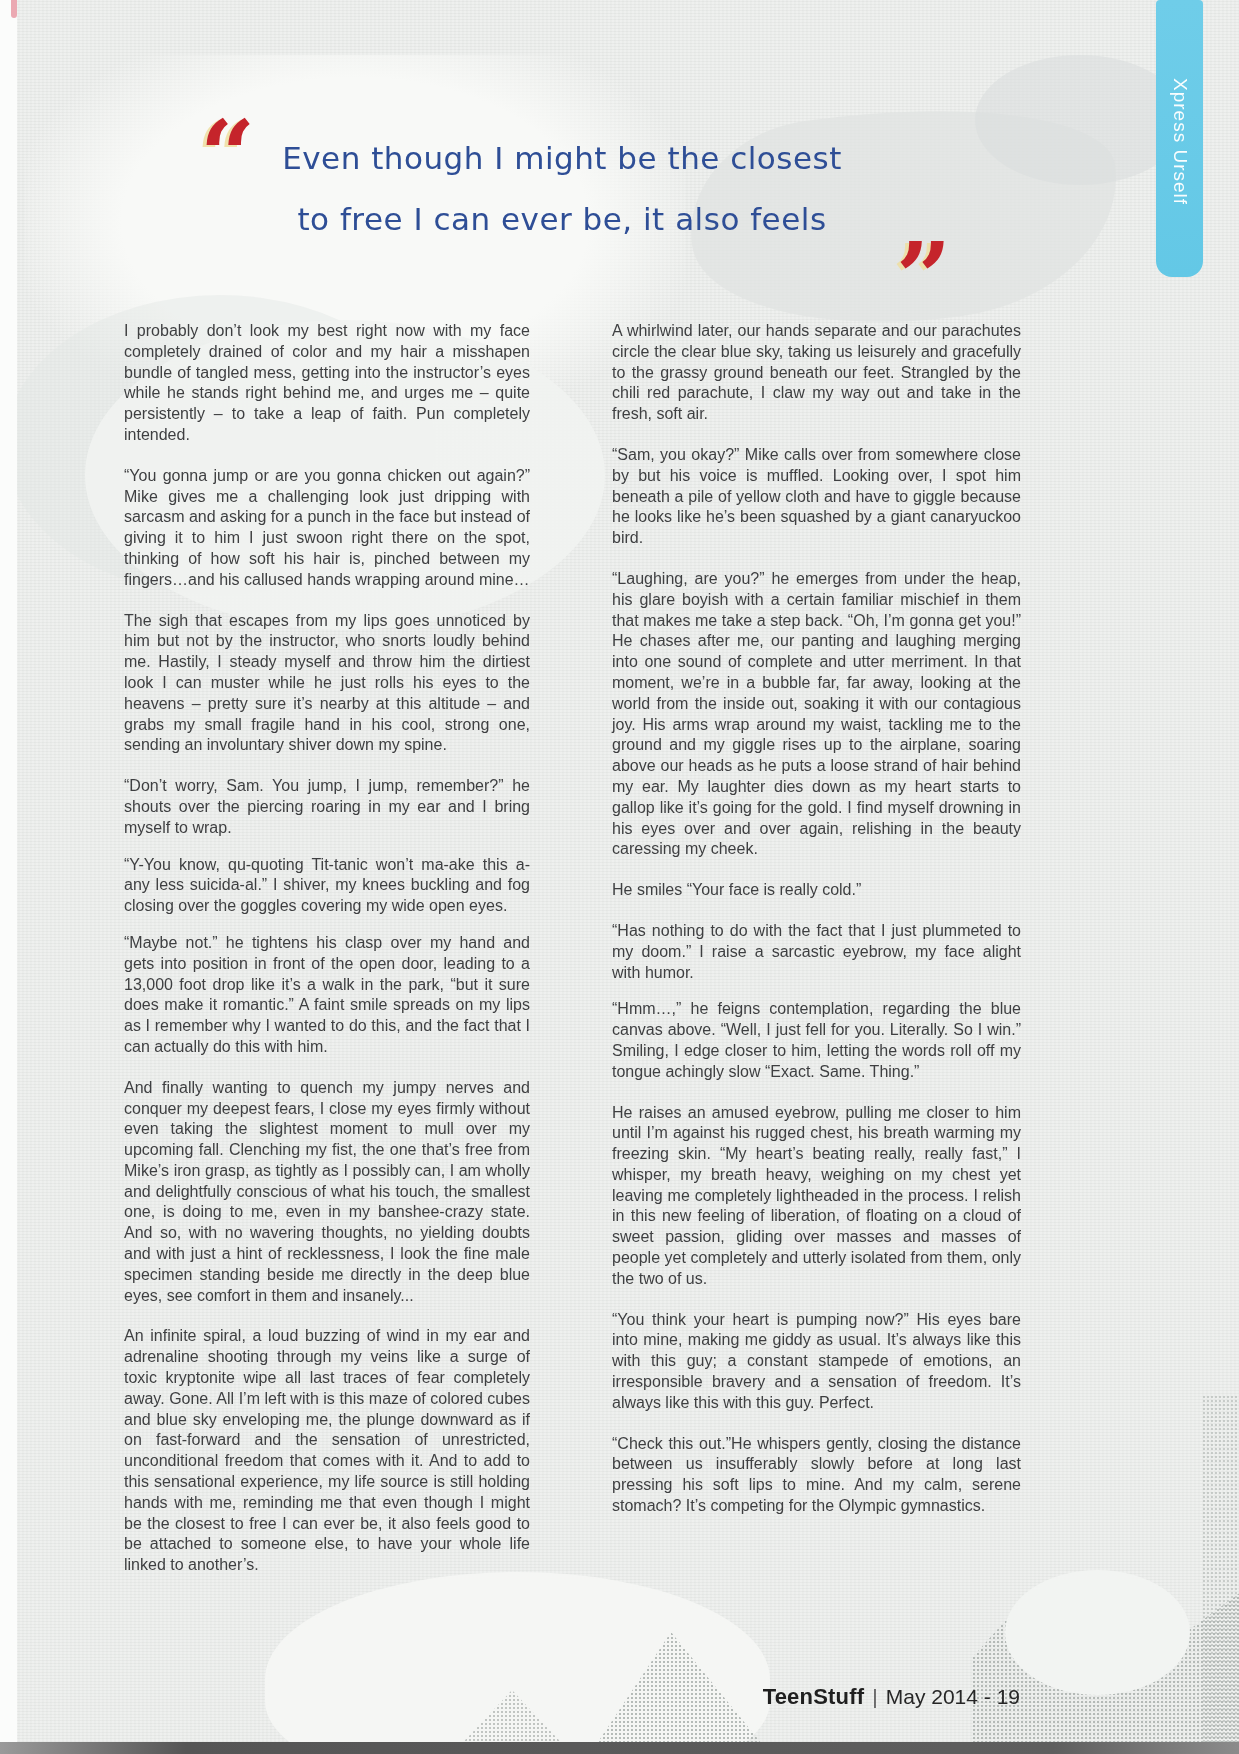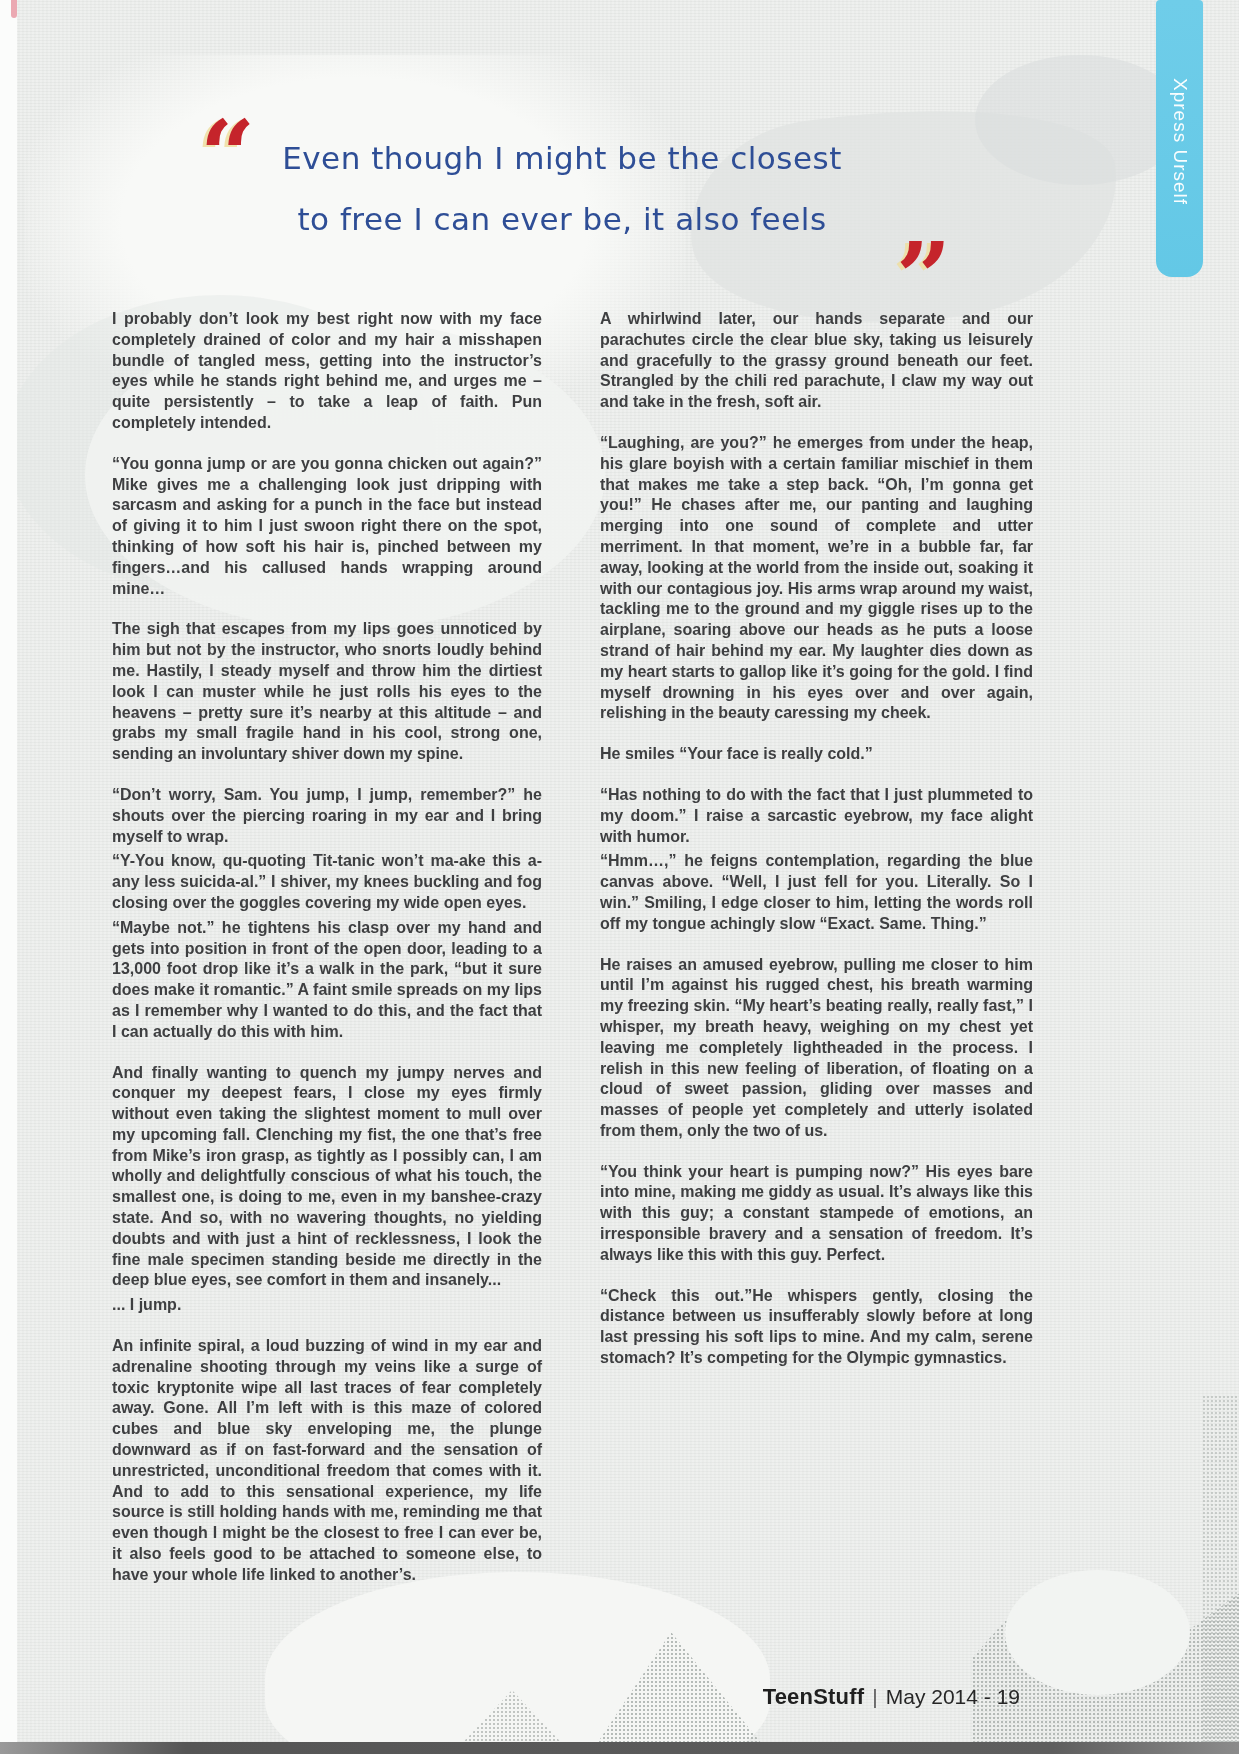--- a/index.html
+++ b/index.html
@@ -71,21 +71,21 @@
   
   .col{
     position:absolute;top:305px;z-index:2;
     font-size:16px;line-height:1.3;color:#3e3f41;
     text-align:justify;
   }
   .col.left{left:108px;width:438px;}
   .col.right{left:596px;width:441px;}
   .para{margin:0 0 20px 0;}
   .para:last-child{margin-bottom:0;}
-  .block{margin:4px;font-weight:bold;}
+  .block{margin:16px;}
   
   .footer{
     position:absolute;top:1682px;right:219px;z-index:2;
     color:#1f1f1f;font-size:21px;line-height:30px;white-space:nowrap;text-align:right;
   }
   .footer .mag{font-weight:700;font-size:22px;letter-spacing:.2px;}
   .footer .sep{color:#5a5a5a;margin:0 8px;font-weight:300;}
   .footer .issue{color:#262626;}
 </style>
 </head>
@@ -129,30 +129,32 @@
       <div class="para">
         <div class="block">The sigh that escapes from my lips goes unnoticed by him but not by the instructor, who snorts loudly behind me. Hastily, I steady myself and throw him the dirtiest look I can muster while he just rolls his eyes to the heavens – pretty sure it’s nearby at this altitude – and grabs my small fragile hand in his cool, strong one, sending an involuntary shiver down my spine.</div>
       </div>
       <div class="para">
         <div class="block">“Don’t worry, Sam. You jump, I jump, remember?” he shouts over the piercing roaring in my ear and I bring myself to wrap.</div>
         <div class="block">“Y-You know, qu-quoting Tit-tanic won’t ma-ake this a-any less suicida-al.” I shiver, my knees buckling and fog closing over the goggles covering my wide open eyes.</div>
         <div class="block">“Maybe not.” he tightens his clasp over my hand and gets into position in front of the open door, leading to a 13,000 foot drop like it’s a walk in the park, “but it sure does make it romantic.” A faint smile spreads on my lips as I remember why I wanted to do this, and the fact that I can actually do this with him.</div>
       </div>
       <div class="para">
         <div class="block">And finally wanting to quench my jumpy nerves and conquer my deepest fears, I close my eyes firmly without even taking the slightest moment to mull over my upcoming fall. Clenching my fist, the one that’s free from Mike’s iron grasp, as tightly as I possibly can, I am wholly and delightfully conscious of what his touch, the smallest one, is doing to me, even in my banshee-crazy state. And so, with no wavering thoughts, no yielding doubts and with just a hint of recklessness, I look the fine male specimen standing beside me directly in the deep blue eyes, see comfort in them and insanely...</div>
-        <div class="block">... I jump.</div>
       </div>
       <div class="para">
         <div class="block">An infinite spiral, a loud buzzing of wind in my ear and adrenaline shooting through my veins like a surge of toxic kryptonite wipe all last traces of fear completely away. Gone. All I’m left with is this maze of colored cubes and blue sky enveloping me, the plunge downward as if on fast-forward and the sensation of unrestricted, unconditional freedom that comes with it. And to add to this sensational experience, my life source is still holding hands with me, reminding me that even though I might be the closest to free I can ever be, it also feels good to be attached to someone else, to have your whole life linked to another’s.</div>
       </div>
     </div>
 
   <div class="col right">
       <div class="para">
         <div class="block">A whirlwind later, our hands separate and our parachutes circle the clear blue sky, taking us leisurely and gracefully to the grassy ground beneath our feet. Strangled by the chili red parachute, I claw my way out and take in the fresh, soft air.</div>
+      </div>
+      <div class="para">
+        <div class="block">“Sam, you okay?” Mike calls over from somewhere close by but his voice is muffled. Looking over, I spot him beneath a pile of yellow cloth and have to giggle because he looks like he’s been squashed by a giant canaryuckoo bird.</div>
       </div>
       <div class="para">
         <div class="block">“Laughing, are you?” he emerges from under the heap, his glare boyish with a certain familiar mischief in them that makes me take a step back. “Oh, I’m gonna get you!” He chases after me, our panting and laughing merging into one sound of complete and utter merriment. In that moment, we’re in a bubble far, far away, looking at the world from the inside out, soaking it with our contagious joy. His arms wrap around my waist, tackling me to the ground and my giggle rises up to the airplane, soaring above our heads as he puts a loose strand of hair behind my ear. My laughter dies down as my heart starts to gallop like it’s going for the gold. I find myself drowning in his eyes over and over again, relishing in the beauty caressing my cheek.</div>
       </div>
       <div class="para">
         <div class="block">He smiles “Your face is really cold.”</div>
       </div>
       <div class="para">
         <div class="block">“Has nothing to do with the fact that I just plummeted to my doom.” I raise a sarcastic eyebrow, my face alight with humor.</div>
         <div class="block">“Hmm…,” he feigns contemplation, regarding the blue canvas above. “Well, I just fell for you. Literally. So I win.” Smiling, I edge closer to him, letting the words roll off my tongue achingly slow “Exact. Same. Thing.”</div>

